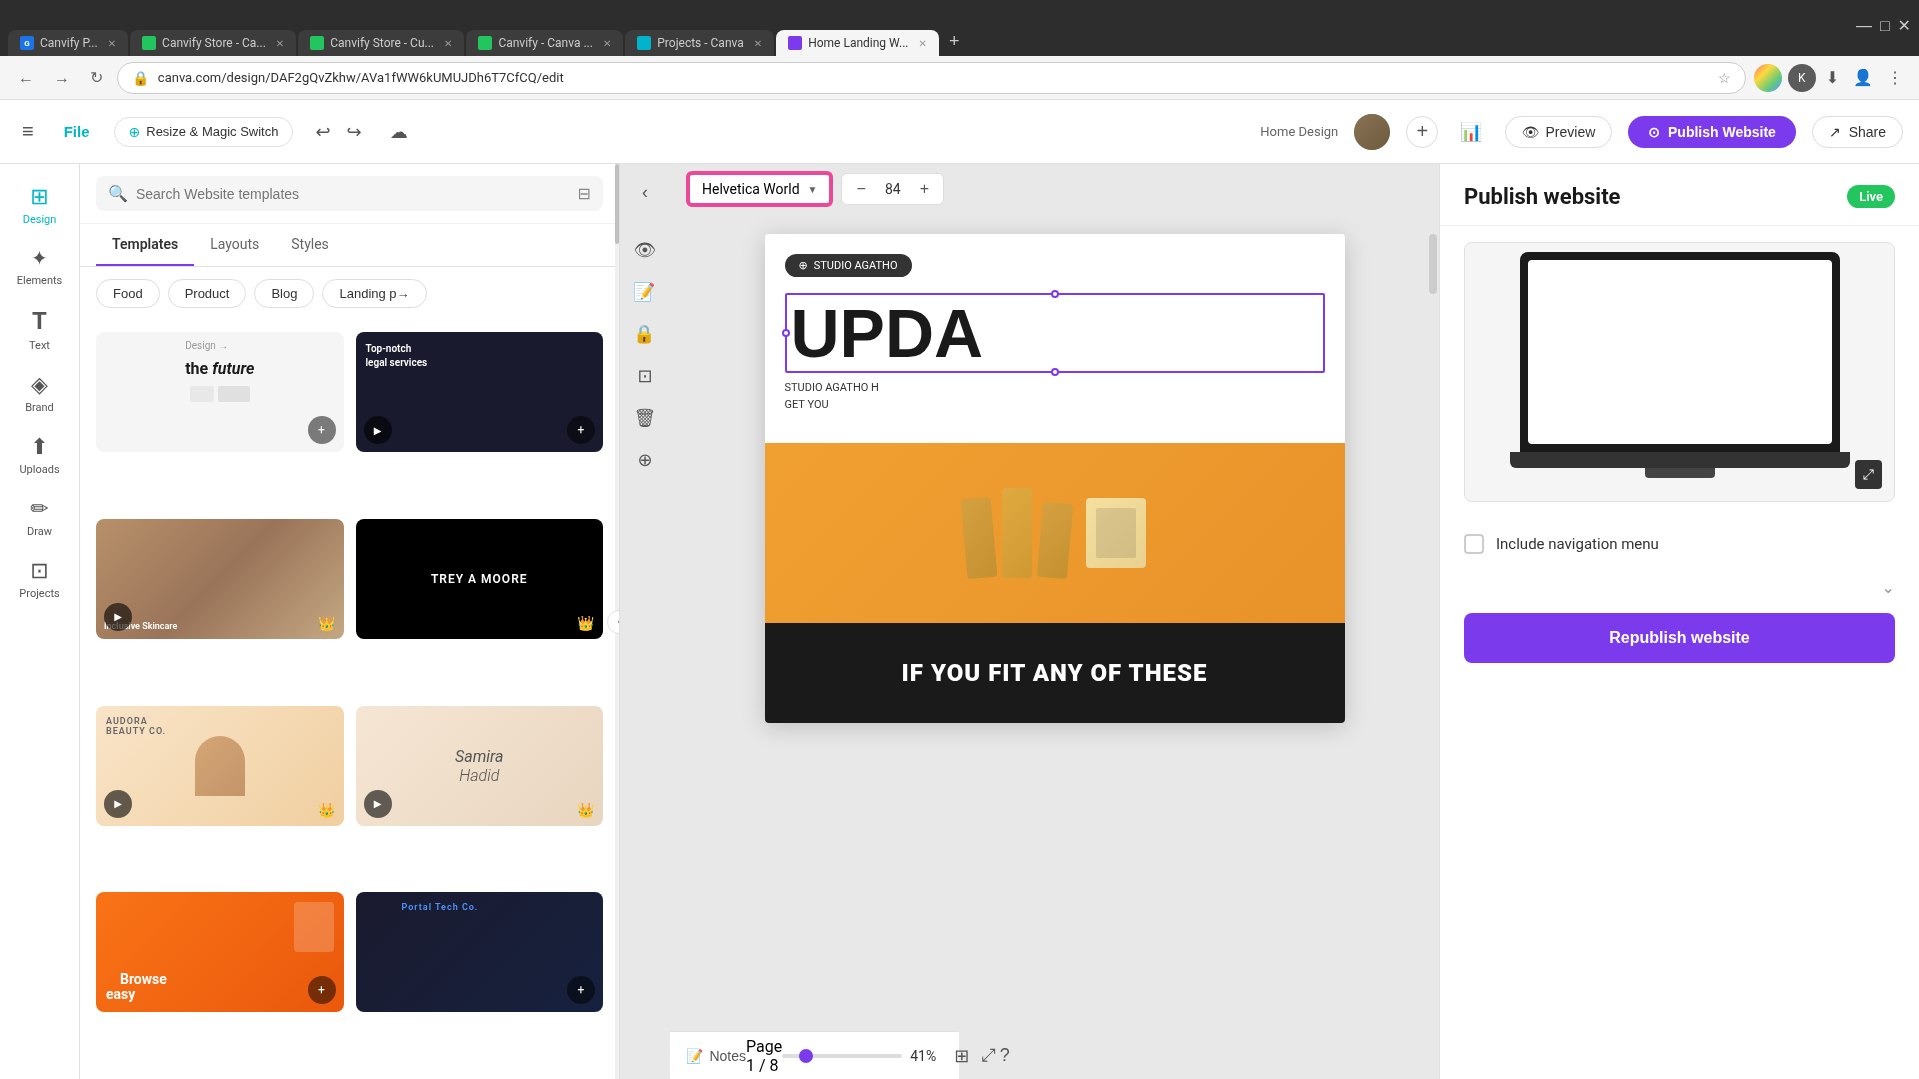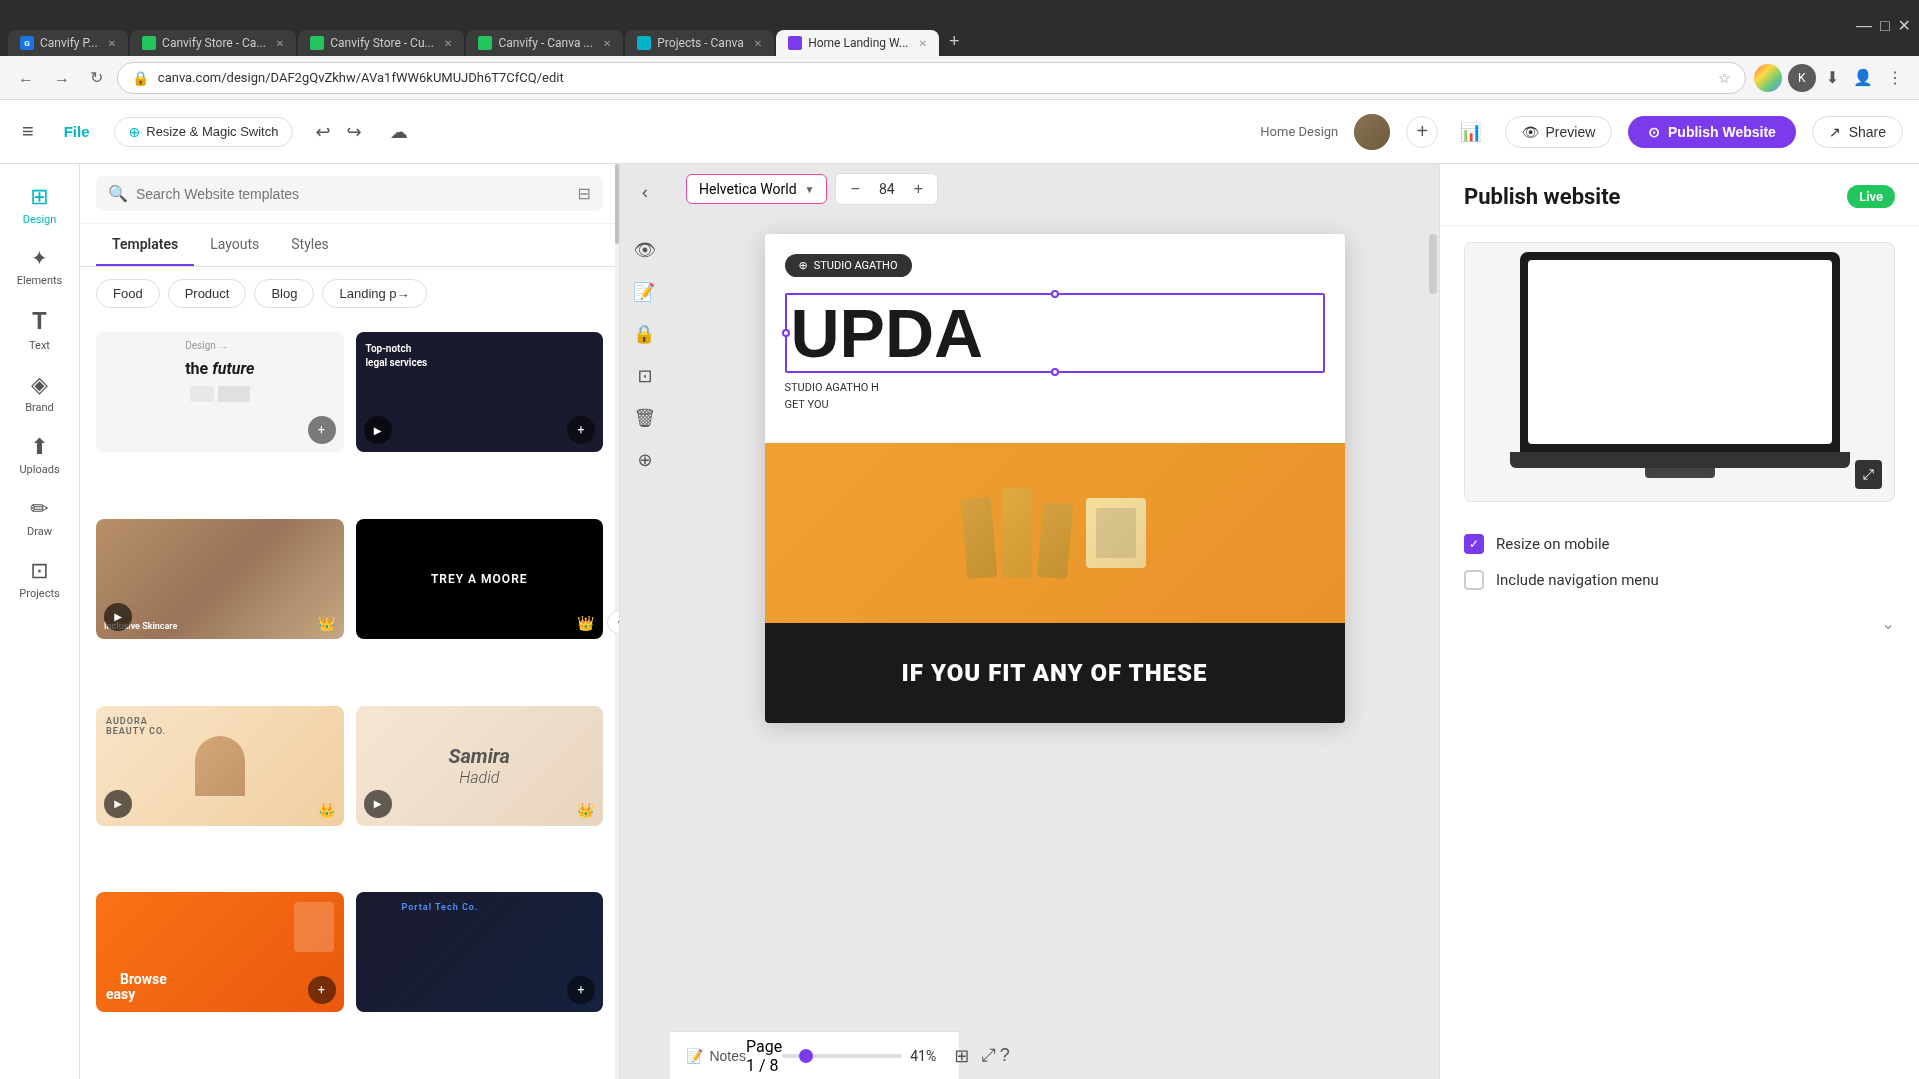--- a/index.html
+++ b/index.html
@@ -108,21 +108,21 @@
     .zoom-text { font-size: 14px; color: #333; width: 40px; }
     .view-btns { display: flex; gap: 4px; }
     .view-btn { background: none; border: none; color: #555; font-size: 18px; cursor: pointer; padding: 4px; }
     .help-btn { background: none; border: none; color: #555; font-size: 18px; cursor: pointer; }
 
     
     .panel-collapse-btn { position: absolute; right: -12px; top: 50%; transform: translateY(-50%); background: #fff; border: 1px solid #e0e0e0; border-radius: 50%; width: 24px; height: 24px; display: flex; align-items: center; justify-content: center; cursor: pointer; font-size: 10px; z-index: 10; color: #666; }
 
     
     .canvas-top-bar { position: absolute; top: 0; left: 50px; right: 0; height: 50px; background: transparent; display: flex; align-items: center; justify-content: space-between; padding: 0 16px; z-index: 5; }
-    .font-selector { display: flex; align-items: center; gap: 8px; background: #fff; border: 1px solid #ec4899; border-radius: 6px; padding: 6px 12px; font-size: 14px; cursor: pointer; }
+    .font-selector { display: flex; align-items: center; gap: 8px; background: #fff; border: 4px solid #ec4899; border-radius: 6px; padding: 6px 12px; font-size: 14px; cursor: pointer; }
     .font-selector-arrow { color: #666; font-size: 10px; }
     .size-control { display: flex; align-items: center; gap: 6px; background: #fff; border: 1px solid #ddd; border-radius: 6px; padding: 4px 8px; }
     .size-btn { background: none; border: none; color: #555; font-size: 16px; cursor: pointer; padding: 2px 6px; }
     .size-value { font-size: 14px; color: #333; min-width: 30px; text-align: center; }
       
     .legal-card-bg { background: #1a1a2e; }
 
     
     .templates-panel { position: relative; }
 
@@ -340,21 +340,21 @@
         </div>
         <div style="position:absolute;bottom:30px;left:0;right:0;display:flex;justify-content:center;">
           <div style="width:50px;height:60px;background:linear-gradient(135deg,#d4a574,#c4956a);border-radius:30px 30px 0 0;overflow:hidden;"></div>
         </div>
         <div class="play-btn">▶</div>
         <div style="position:absolute;bottom:8px;right:8px;color:#f0a500;font-size:14px;">👑</div>
       </div>
 
       <div class="template-card" style="background:linear-gradient(135deg,#f5e6d3,#e8d5c0);position:relative;display:flex;align-items:center;justify-content:center;">
         <div style="text-align:center;">
-          <div style="font-size:20px;font-style:italic;color:#555;font-weight:700;">Samira</div>
+          <div style="font-size:16px;font-style:italic;color:#555;font-weight:400;">Samira</div>
           <div style="font-size:16px;font-style:italic;color:#555;font-weight:300;">Hadid</div>
         </div>
         <div class="play-btn">▶</div>
         <div style="position:absolute;bottom:8px;right:8px;color:#f0a500;font-size:14px;">👑</div>
       </div>
 
       <div class="template-card" style="background:linear-gradient(135deg,#f97316,#ea580c);position:relative;">
         <div style="padding:10px;">
           <div style="position:absolute;bottom:25px;left:24px;color:#fff;font-size:14px;font-weight:700;">Browse</div>
           <div style="position:absolute;bottom:10px;left:10px;color:#fff;font-size:14px;font-weight:700;">easy</div>
@@ -486,29 +486,26 @@
         <div style="width:70px;height:10px;background:#444;border-radius:0 0 4px 4px;margin-top:0;"></div>
       </div>
 
       <button class="expand-btn">
         <span>⤢</span>
       </button>
     </div>
 
     <div class="publish-options">
       <div class="publish-option">
-        <div class="checkbox checked"></div>
-        <span class="option-label">Resize on mobile</span>
-      </div>
-      <div class="publish-option">
         <div class="checkbox"></div>
         <span class="option-label">Include navigation menu</span>
       </div>
     </div>
 
     <div class="scroll-indicator">
       <span class="scroll-chevron">⌄</span>
     </div>
 
+    <button class="republish-btn">Republish website</button>
 
   </div>
 
 </div>
 
 </body></html>

